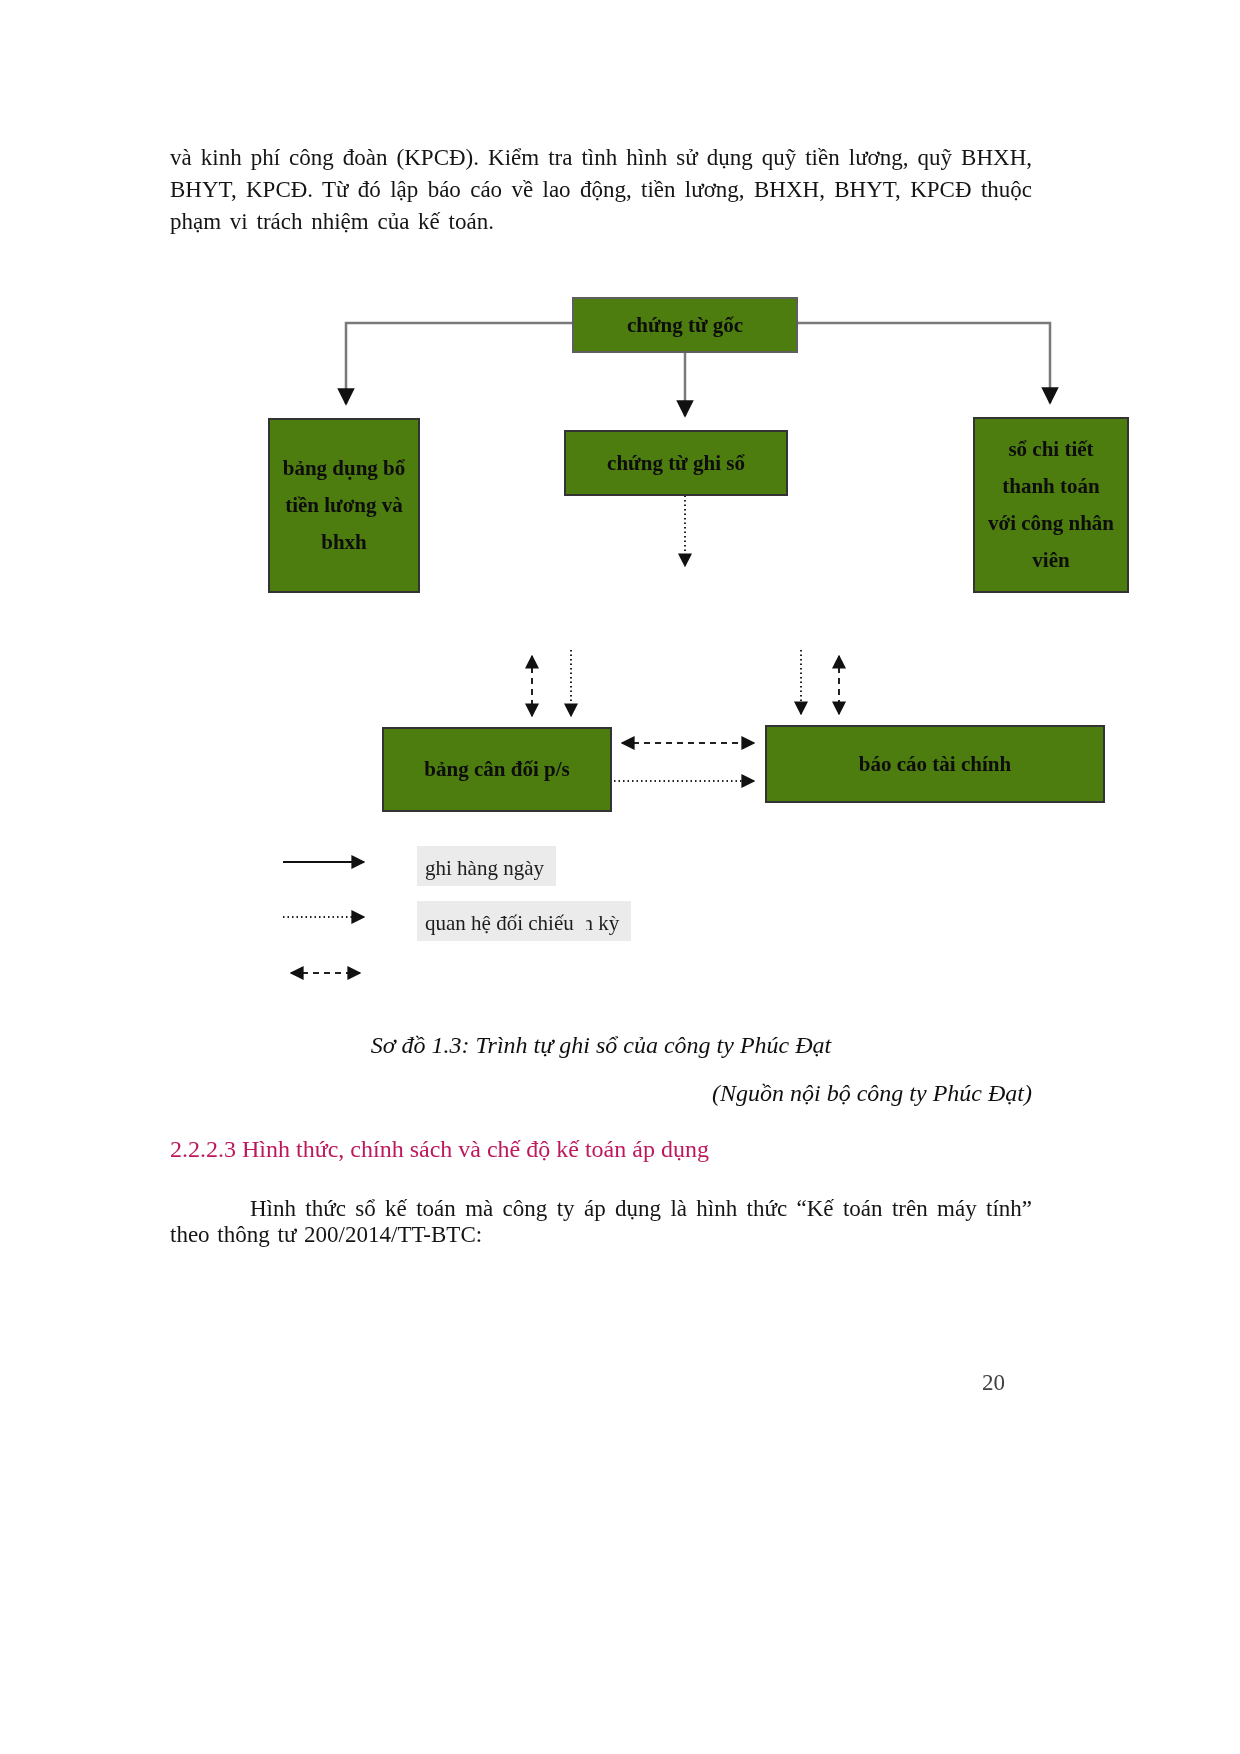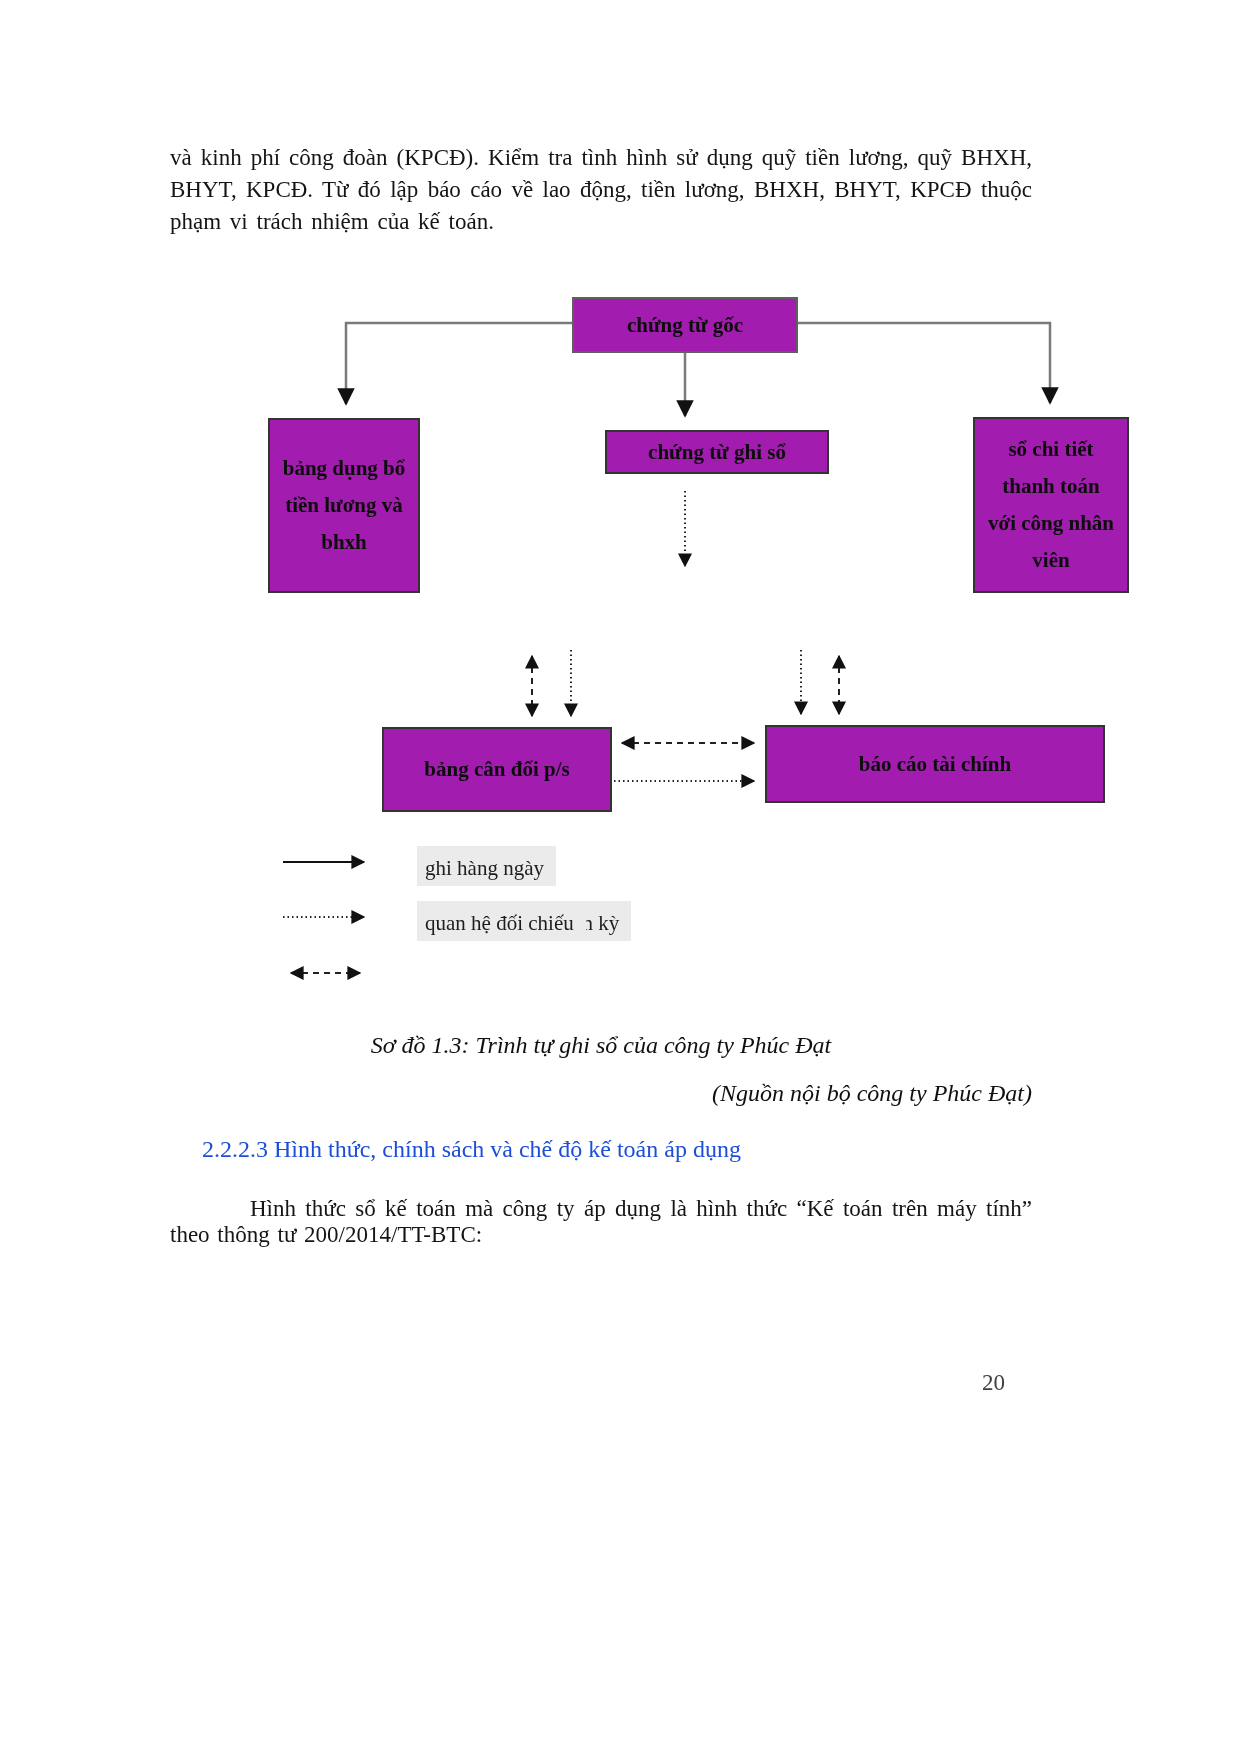--- a/index.html
+++ b/index.html
@@ -15,21 +15,21 @@
   .top-para{
     left:170px;top:142px;width:862px;
     font-size:23px;line-height:32px;
     text-align:justify;
     color:#151515;
     word-spacing:3px;
   }
   .flow-svg{left:0;top:0;width:1240px;height:1754px;pointer-events:none;}
   .fbox{
     position:absolute;
-    background:#a21caf;
+    background:#4d7c0f;
     border:2px solid #333;
     display:flex;align-items:center;justify-content:center;
     text-align:center;
     font-weight:bold;
     font-size:21px;
     color:#0d0d0d;
     box-sizing:border-box;
     z-index:2;
   }
   .fbox.gray-border{border-color:#5f5f5f;}
@@ -44,21 +44,21 @@
   .caption-title{
     left:170px;top:1032px;width:862px;
     font-size:24px;font-style:italic;text-align:center;color:#101010;
   }
   .caption-source{
     left:170px;top:1080px;width:862px;
     font-size:24px;font-style:italic;text-align:right;color:#101010;
   }
   .section-heading{
     left:170px;top:1136px;width:900px;
-    font-size:24px;color:#1d4ed8;margin-left:32px;
+    font-size:24px;color:#be185d;
   }
   .body-para{
     left:170px;top:1180px;width:862px;
     font-size:23px;line-height:26px;
     text-align:justify;
     text-indent:80px;
     color:#151515;
     word-spacing:2px;
     margin-top:16px;
   }
@@ -98,21 +98,21 @@
 
     <path d="M 283 862 L 364 862" fill="none" stroke="#111" stroke-width="2" marker-end="url(#ah)"></path>
     <path d="M 283 917 L 364 917" fill="none" stroke="#222" stroke-width="2" stroke-dasharray="1.5 3" marker-end="url(#ah)"></path>
     <path d="M 291 973 L 360 973" fill="none" stroke="#222" stroke-width="2" stroke-dasharray="6 5" marker-start="url(#ah)" marker-end="url(#ah)"></path>
   </svg>
 
   <div class="fbox gray-border" style="left:572px;top:297px;width:226px;height:56px;">chứng từ gốc</div>
 
   <div class="fbox tall" style="left:268px;top:418px;width:152px;height:175px;">bảng dụng bổ tiền lương và bhxh</div>
 
-  <div class="fbox" style="left:605px;top:430px;width:224px;height:44px;">chứng từ ghi sổ</div>
+  <div class="fbox" style="left:564px;top:430px;width:224px;height:66px;">chứng từ ghi sổ</div>
 
   <div class="fbox tall" style="left:973px;top:417px;width:156px;height:176px;">sổ chi tiết thanh toán với công nhân viên</div>
 
 
   <div class="fbox" style="left:382px;top:727px;width:230px;height:85px;">bảng cân đối p/s</div>
 
   <div class="fbox" style="left:765px;top:725px;width:340px;height:78px;">báo cáo tài chính</div>
 
   <div class="legend-label" style="left:417px;top:846px;">ghi hàng ngày</div>
   <div class="legend-label" style="left:417px;top:901px;">ghi cuối tháng, định kỳ</div>

